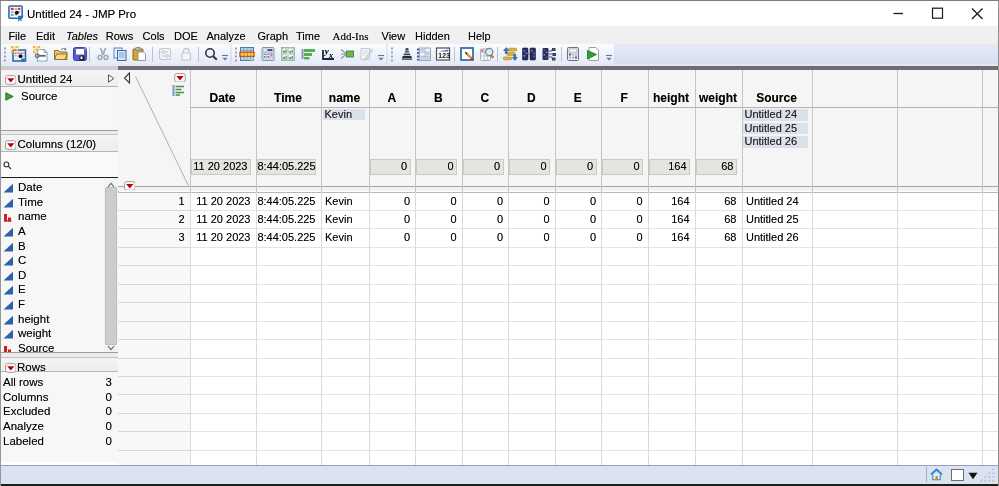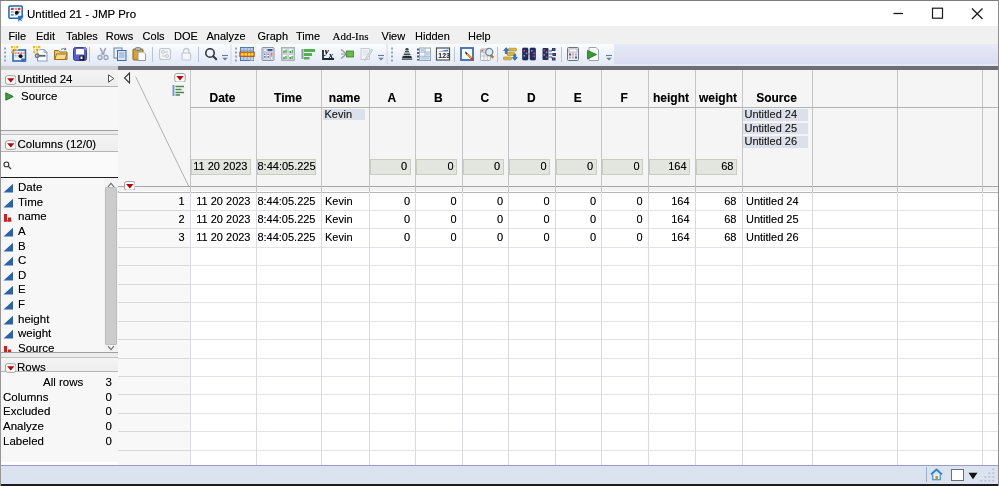--- a/index.html
+++ b/index.html
@@ -13,30 +13,30 @@
 <rect x="3" y="3" width="3" height="2.4" fill="#d23a3a"></rect>
       <rect x="7" y="3" width="2.6" height="2.4" fill="#e89a9a"></rect>
       <rect x="10.5" y="3" width="2.6" height="2.4" fill="#d23a3a"></rect>
 <rect x="3" y="6.4" width="3" height="2" fill="#9ab3d5"></rect>
       <rect x="10.5" y="6.4" width="2.6" height="2" fill="#9ab3d5"></rect>
 <rect x="3" y="9.4" width="3" height="2" fill="#6f93c2"></rect>
       <rect x="7" y="9.4" width="2.6" height="2" fill="#b7c8e0"></rect>
 <circle cx="9.3" cy="8.3" r="2.1" fill="#111"></circle>
 <path d="M10.5 11.5 L17 11.5 L13.5 14 L15 17.5 L12.5 16 L11 18 Z" fill="#2e6fbe"></path>
 </svg>
-<div class="ab t" style="left:27px;top:7.5px;font-size:11.5px;color:#000;">Untitled 21 - JMP Pro</div>
+<div class="ab t" style="left:27px;top:7.5px;font-size:11.5px;color:#000;">Untitled 24 - JMP Pro</div>
 <svg class="ab" style="left:888px;top:0" width="110" height="26" viewBox="0 0 110 26">
       <path d="M5.5 13.5 H15" stroke="#1a1a1a" stroke-width="1.3"></path>
       <rect x="44.5" y="8.2" width="10" height="10" fill="none" stroke="#1a1a1a" stroke-width="1.2"></rect>
       <path d="M84 8.5 L94.5 19 M94.5 8.5 L84 19" stroke="#1a1a1a" stroke-width="1.3"></path>
     </svg>
 <div class="ab" style="left:0;top:26px;width:999px;height:18px;background:#f0f0f0;"></div>
 <div class="ab t" style="left:8.4px;top:29.5px;font-size:11px;color:#000;text-align:center;">File</div>
 <div class="ab t" style="left:36.0px;top:29.5px;font-size:11px;color:#000;">Edit</div>
-<div class="ab t" style="left:66.0px;top:29.5px;font-size:11px;color:#000;">Tables</div>
+<div class="ab t" style="left:66.0px;top:29.5px;font-size:11px;color:#000;font-style:italic;">Tables</div>
 <div class="ab t" style="left:105.8px;top:29.5px;font-size:11px;color:#000;">Rows</div>
 <div class="ab t" style="left:142.6px;top:29.5px;font-size:11px;color:#000;">Cols</div>
 <div class="ab t" style="left:174.0px;top:29.5px;font-size:11px;color:#000;">DOE</div>
 <div class="ab t" style="left:206.5px;top:29.5px;font-size:11px;color:#000;">Analyze</div>
 <div class="ab t" style="left:257.5px;top:29.5px;font-size:11px;color:#000;text-align:center;">Graph</div>
 <div class="ab t" style="left:296.0px;top:29.5px;font-size:11px;color:#000;">Time</div>
 <div class="ab t" style="left:332.5px;top:29.5px;font-size:11px;color:#000;font-family:Liberation Serif, serif;">Add-Ins</div>
 <div class="ab t" style="left:381.5px;top:29.5px;font-size:11px;color:#000;">View</div>
 <div class="ab t" style="left:415.0px;top:29.5px;font-size:11px;color:#000;">Hidden</div>
 <div class="ab t" style="left:468.0px;top:29.5px;font-size:11px;color:#000;">Help</div>
@@ -374,21 +374,21 @@
 <svg class="ab" style="left:106.5px;top:345px" width="8" height="6" viewBox="0 0 8 6">
       <path d="M1 1.2 L4 4.6 L7 1.2" fill="none" stroke="#6a6a6a" stroke-width="1.1"></path>
     </svg>
 <div class="ab" style="left:0;top:352.3px;width:117.5px;height:5.6px;background:#ececec;border-top:1px solid #9e9e9e;border-bottom:1px solid #c2c2c2;box-sizing:border-box;"></div>
 <div class="ab" style="left:0;top:358px;width:117.5px;height:14px;background:linear-gradient(180deg,#f4f4f4,#ededed);border-bottom:1px solid #b4b4b4;box-sizing:border-box;"></div>
 <svg class="ab" style="left:4.5px;top:362.5px" width="11.5" height="10" viewBox="0 0 12 10">
       <rect x="0.5" y="0.5" width="11" height="9" rx="2.4" fill="#fdfdfd" stroke="#9a9a9a" stroke-width="1"></rect>
       <path d="M2.2 3.1 L9.8 3.1 L6 7.7 Z" fill="#c00000"></path>
     </svg>
 <div class="ab t" style="left:17px;top:360.5px;font-size:11.5px;color:#000;">Rows</div>
-<div class="ab t" style="left:3px;top:375.9px;font-size:11.5px;color:#000;margin-left:40px;">All rows</div>
+<div class="ab t" style="left:3px;top:375.9px;font-size:11.5px;color:#000;">All rows</div>
 <div class="ab t" style="left:60px;top:375.9px;width:52px;font-size:11.5px;color:#000;text-align:right;">3</div>
 <div class="ab t" style="left:3px;top:390.62px;font-size:11.5px;color:#000;">Columns</div>
 <div class="ab t" style="left:60px;top:390.62px;width:52px;font-size:11.5px;color:#000;text-align:right;">0</div>
 <div class="ab t" style="left:3px;top:405.34px;font-size:11.5px;color:#000;">Excluded</div>
 <div class="ab t" style="left:60px;top:405.34px;width:52px;font-size:11.5px;color:#000;text-align:right;">0</div>
 <div class="ab t" style="left:3px;top:420.06px;font-size:11.5px;color:#000;">Analyze</div>
 <div class="ab t" style="left:60px;top:420.06px;width:52px;font-size:11.5px;color:#000;text-align:right;">0</div>
 <div class="ab t" style="left:3px;top:434.78px;font-size:11.5px;color:#000;">Labeled</div>
 <div class="ab t" style="left:60px;top:434.78px;width:52px;font-size:11.5px;color:#000;text-align:right;">0</div>
 <div class="ab" style="left:118.0px;top:70px;width:881.0px;height:116.2px;background:#f5f5f5;"></div>

